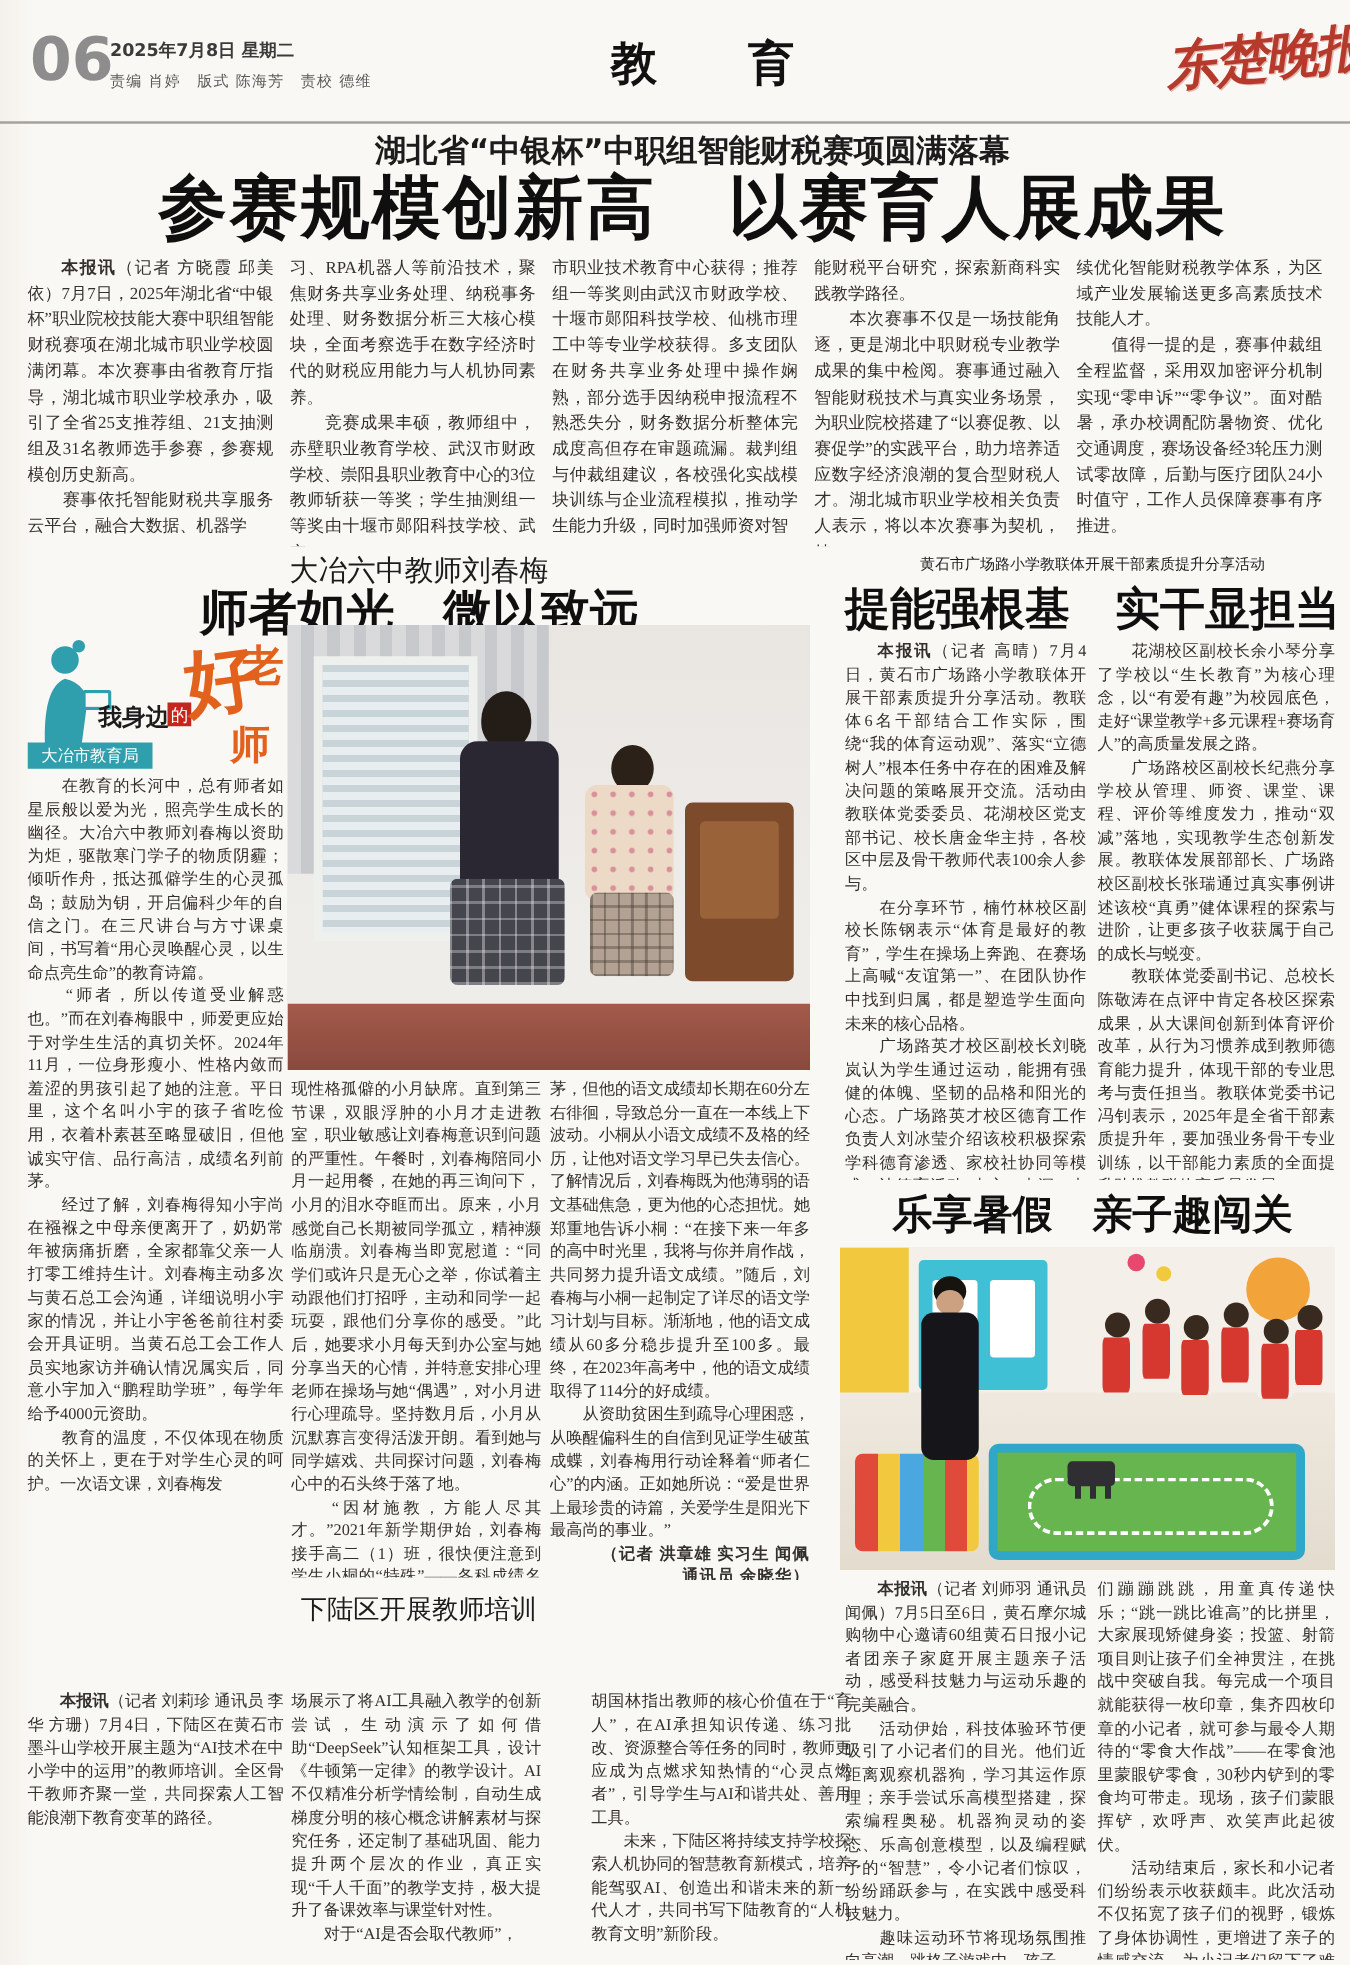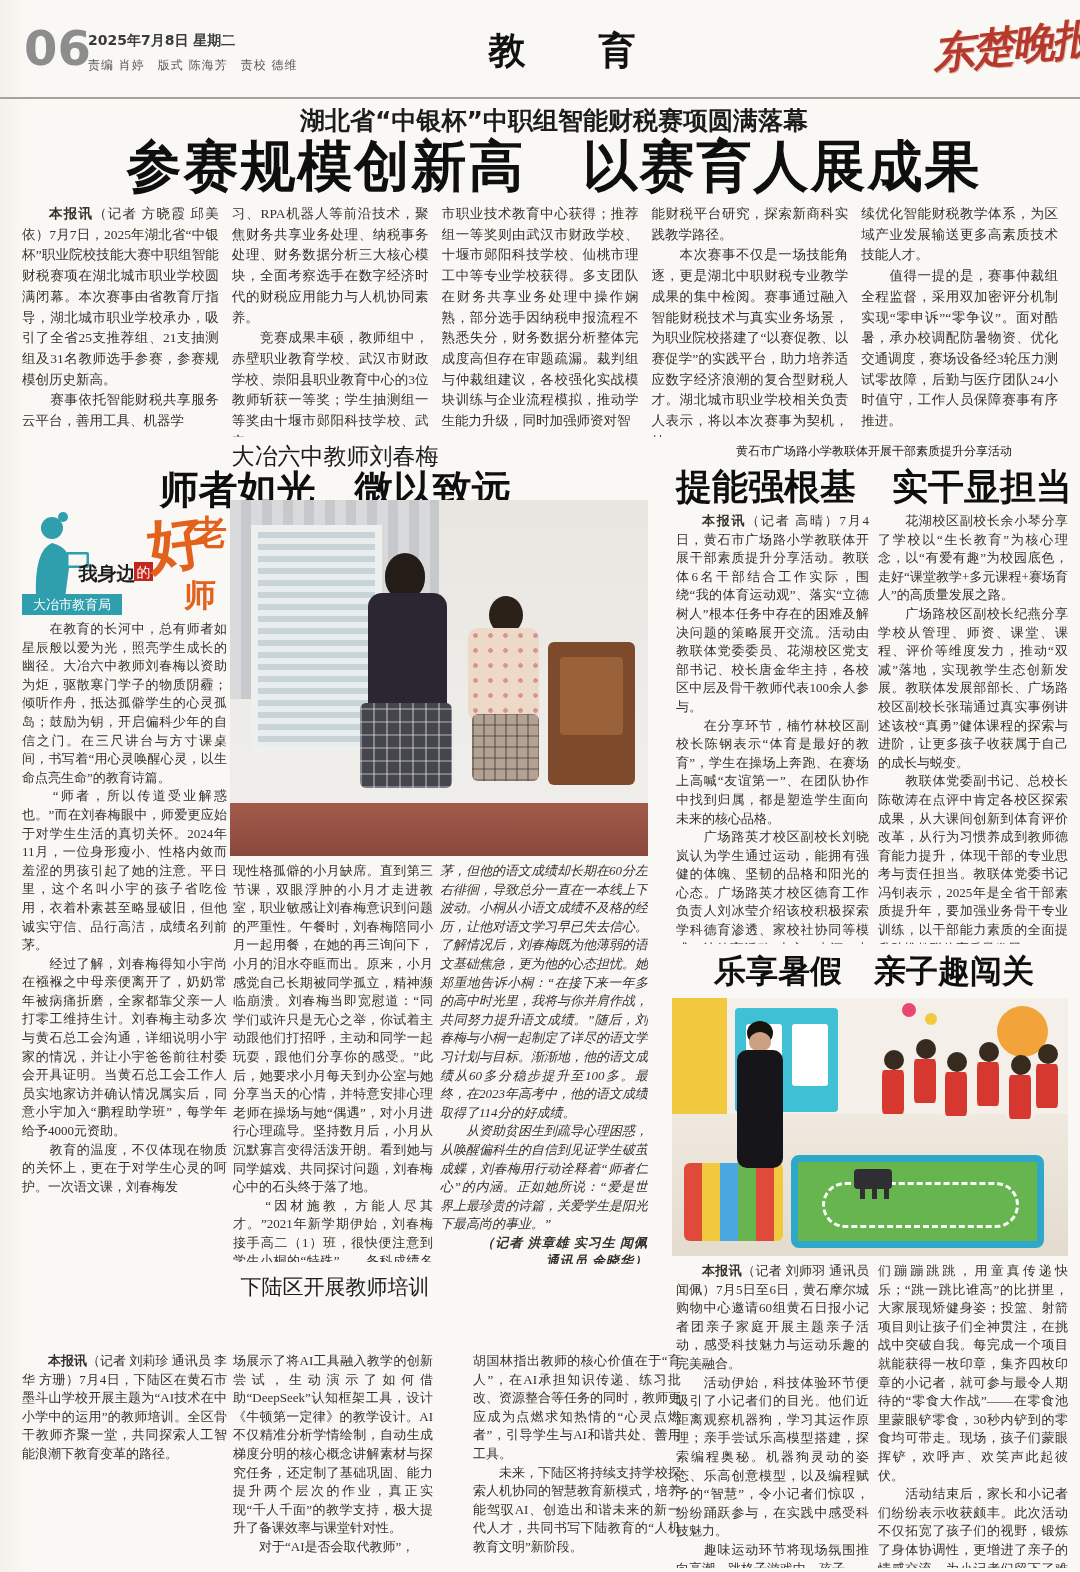--- a/index.html
+++ b/index.html
@@ -95,21 +95,21 @@
   <div class="section-title">教 育</div>
   <div class="masthead">东楚晚报</div>
   <div class="header-rule"></div>
 
   <div class="kicker" style="left:0;right:0;top:104px;font-size:25px;font-weight:bold;">湖北省“中银杯”中职组智能财税赛项圆满落幕</div>
   <div class="headline" style="left:0;right:0;top:130px;font-size:55px;letter-spacing:2px;">参赛规模创新高　以赛育人展成果</div>
   <div class="lead-cols">
     <div class="col">
       <p class="para intro"><b class="bx">本报讯</b><span>（记者 方晓霞 邱美依）7月7日，2025年湖北省“中银杯”职业院校技能大赛中职组智能财税赛项在湖北城市职业学校圆满闭幕。本次赛事由省教育厅指导，湖北城市职业学校承办，吸引了全省25支推荐组、21支抽测组及31名教师选手参赛，参赛规模创历史新高。</span></p>
       <div>
-          <p class="para">　　赛事依托智能财税共享服务云平台，善用工具、机器学</p>
+          <p class="para">　　赛事依托智能财税共享服务云平台，融合大数据、机器学</p>
         </div>
     </div>
     <div class="col">
         <p class="para">习、RPA机器人等前沿技术，聚焦财务共享业务处理、纳税事务处理、财务数据分析三大核心模块，全面考察选手在数字经济时代的财税应用能力与人机协同素养。</p>
         <p class="para">　　竞赛成果丰硕，教师组中，赤壁职业教育学校、武汉市财政学校、崇阳县职业教育中心的3位教师斩获一等奖；学生抽测组一等奖由十堰市郧阳科技学校、武穴</p>
       </div>
     <div class="col">
         <p class="para">市职业技术教育中心获得；推荐组一等奖则由武汉市财政学校、十堰市郧阳科技学校、仙桃市理工中等专业学校获得。多支团队在财务共享业务处理中操作娴熟，部分选手因纳税申报流程不熟悉失分，财务数据分析整体完成度高但存在审题疏漏。裁判组与仲裁组建议，各校强化实战模块训练与企业流程模拟，推动学生能力升级，同时加强师资对智</p>
       </div>
     <div class="col">
@@ -163,21 +163,21 @@
   <div class="acol" style="left:22px;top:620px;width:205px;height:642px;">
       <p class="para">　　在教育的长河中，总有师者如星辰般以爱为光，照亮学生成长的幽径。大冶六中教师刘春梅以资助为炬，驱散寒门学子的物质阴霾；倾听作舟，抵达孤僻学生的心灵孤岛；鼓励为钥，开启偏科少年的自信之门。在三尺讲台与方寸课桌间，书写着“用心灵唤醒心灵，以生命点亮生命”的教育诗篇。</p>
       <p class="para">　　“师者，所以传道受业解惑也。”而在刘春梅眼中，师爱更应始于对学生生活的真切关怀。2024年11月，一位身形瘦小、性格内敛而羞涩的男孩引起了她的注意。平日里，这个名叫小宇的孩子省吃俭用，衣着朴素甚至略显破旧，但他诚实守信、品行高洁，成绩名列前茅。</p>
       <p class="para">　　经过了解，刘春梅得知小宇尚在襁褓之中母亲便离开了，奶奶常年被病痛折磨，全家都靠父亲一人打零工维持生计。刘春梅主动多次与黄石总工会沟通，详细说明小宇家的情况，并让小宇爸爸前往村委会开具证明。当黄石总工会工作人员实地家访并确认情况属实后，同意小宇加入“鹏程助学班”，每学年给予4000元资助。</p>
       <p class="para">　　教育的温度，不仅体现在物质的关怀上，更在于对学生心灵的呵护。一次语文课，刘春梅发</p>
     </div>
   <div class="acol" style="left:233px;top:862px;width:200px;height:400px;">
       <p class="para">现性格孤僻的小月缺席。直到第三节课，双眼浮肿的小月才走进教室，职业敏感让刘春梅意识到问题的严重性。午餐时，刘春梅陪同小月一起用餐，在她的再三询问下，小月的泪水夺眶而出。原来，小月感觉自己长期被同学孤立，精神濒临崩溃。刘春梅当即宽慰道：“同学们或许只是无心之举，你试着主动跟他们打招呼，主动和同学一起玩耍，跟他们分享你的感受。”此后，她要求小月每天到办公室与她分享当天的心情，并特意安排心理老师在操场与她“偶遇”，对小月进行心理疏导。坚持数月后，小月从沉默寡言变得活泼开朗。看到她与同学嬉戏、共同探讨问题，刘春梅心中的石头终于落了地。</p>
       <p class="para">　　“因材施教，方能人尽其才。”2021年新学期伊始，刘春梅接手高二（1）班，很快便注意到学生小桐的“特殊”——各科成绩名列前</p>
     </div>
-  <div class="acol" style="left:440px;top:862px;width:208px;height:402px;font-style:italic;">
+  <div class="acol" style="left:440px;top:862px;width:208px;height:402px;">
     <div>
         <p class="para">茅，但他的语文成绩却长期在60分左右徘徊，导致总分一直在一本线上下波动。小桐从小语文成绩不及格的经历，让他对语文学习早已失去信心。了解情况后，刘春梅既为他薄弱的语文基础焦急，更为他的心态担忧。她郑重地告诉小桐：“在接下来一年多的高中时光里，我将与你并肩作战，共同努力提升语文成绩。”随后，刘春梅与小桐一起制定了详尽的语文学习计划与目标。渐渐地，他的语文成绩从60多分稳步提升至100多。最终，在2023年高考中，他的语文成绩取得了114分的好成绩。</p>
         <p class="para">　　从资助贫困生到疏导心理困惑，从唤醒偏科生的自信到见证学生破茧成蝶，刘春梅用行动诠释着“师者仁心”的内涵。正如她所说：“爱是世界上最珍贵的诗篇，关爱学生是阳光下最高尚的事业。”</p>
       </div>
     <div>
         <p class="para byline">（记者 洪章雄 实习生 闻佩</p>
         <p class="para byline">通讯员 余晓华）</p>
       </div>
   </div>
 

